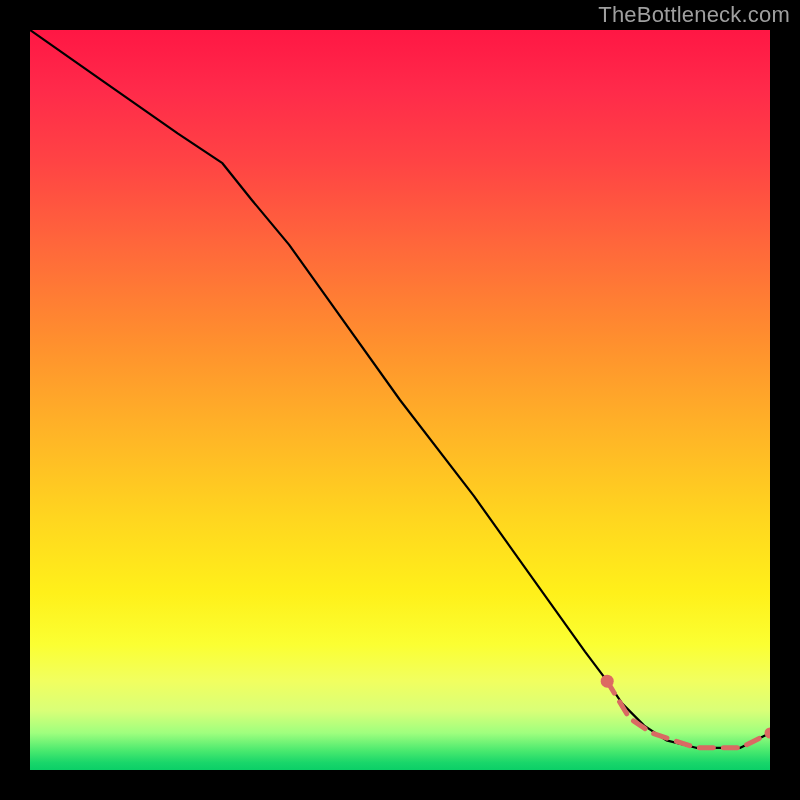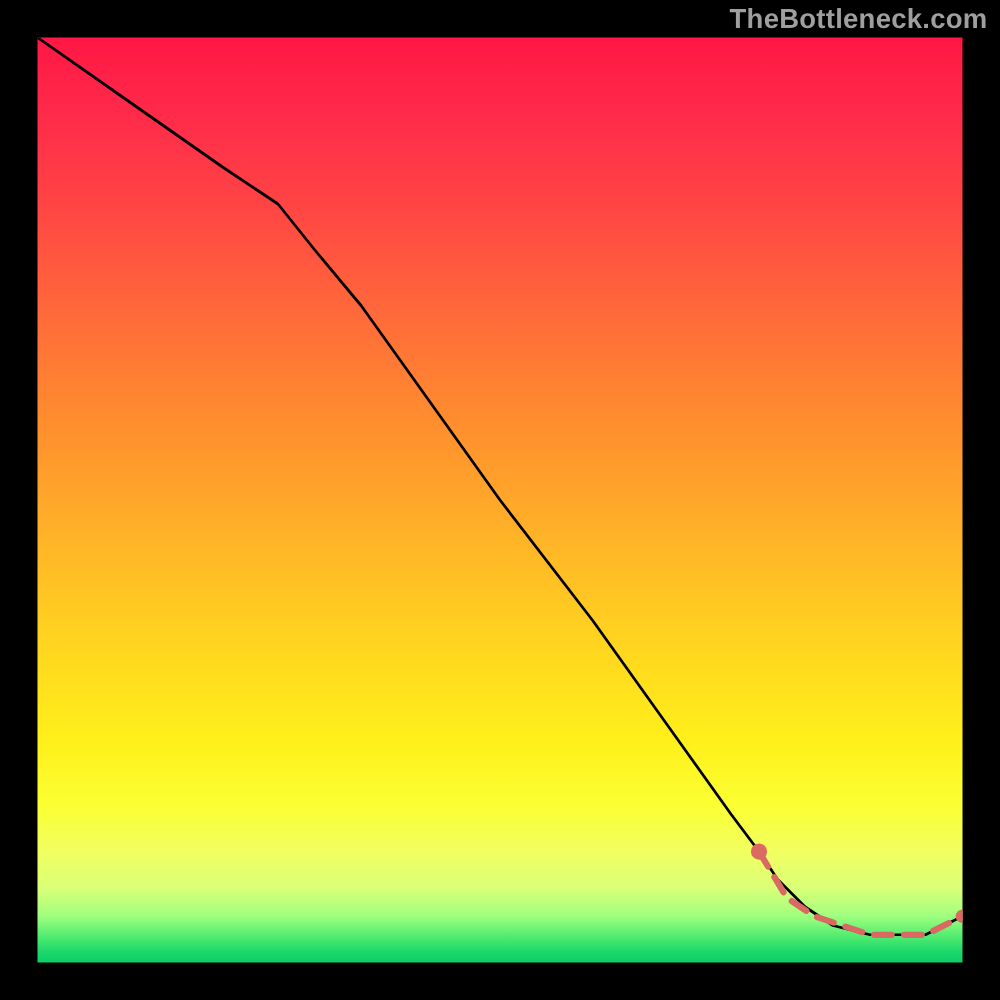--- a/index.html
+++ b/index.html
@@ -16,21 +16,21 @@
     width: 800px;
     height: 800px;
     background: #000;
   }
   .watermark {
     position: absolute;
     top: 2px;
     right: 10px;
     color: #9f9f9f;
     font-size: 22px;
-    font-weight: 700;
+    font-weight: 400;
     letter-spacing: 0.2px;
     z-index: 10;
     user-select: none;
   }
   .plot-area {
     position: absolute;
     left: 30px;
     top: 30px;
     width: 740px;
     height: 740px;

